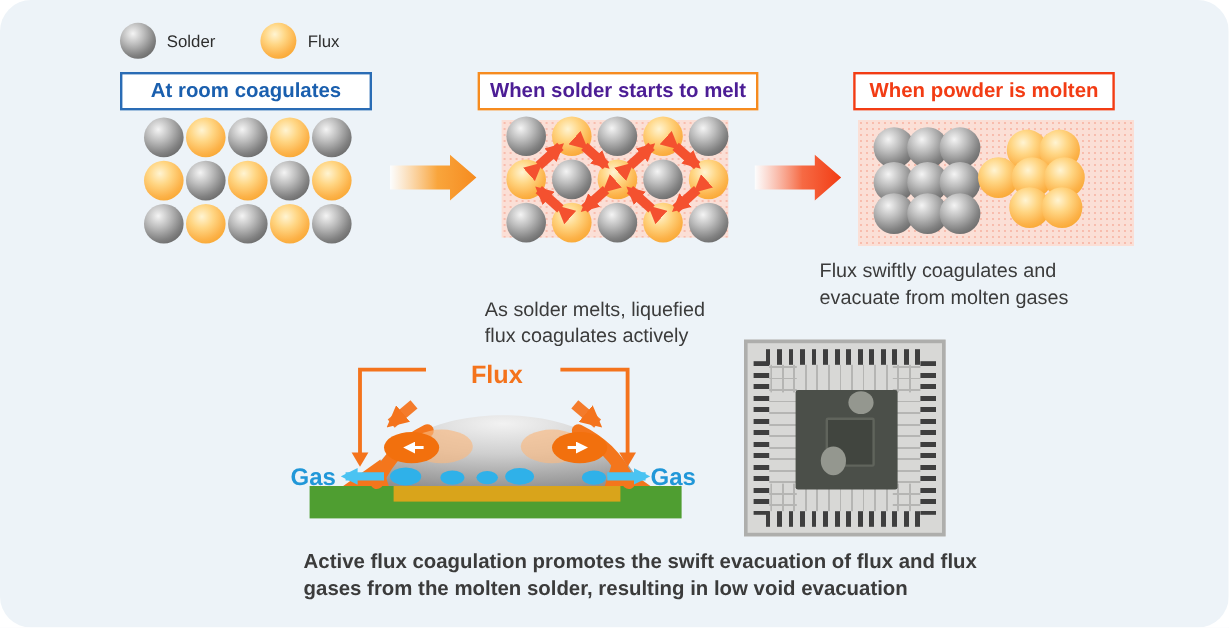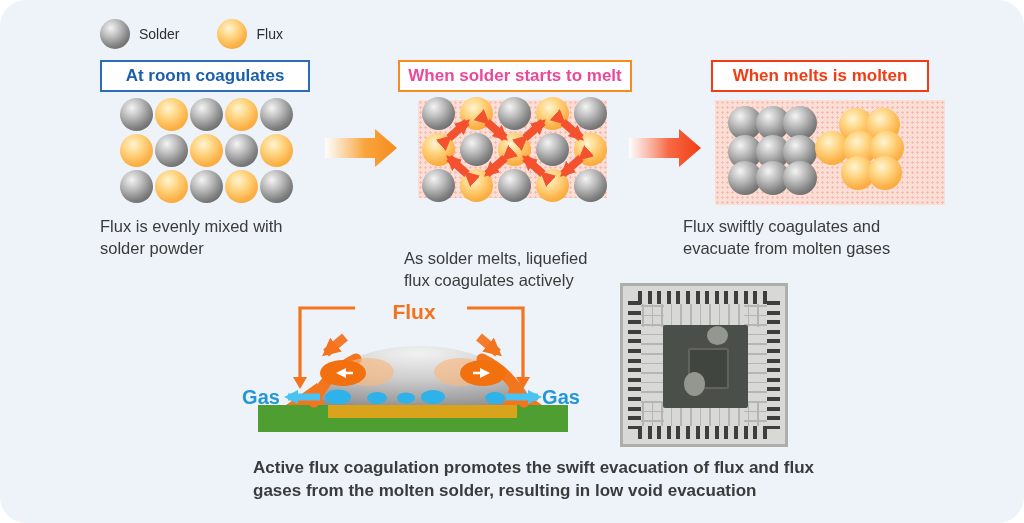--- a/index.html
+++ b/index.html
@@ -14,21 +14,21 @@
   
   .sphere{display:block;border-radius:50%;}
   .sphere.gray{background:radial-gradient(circle at 36% 30%, #f4f4f4 0%, #bdbdbd 32%, #828282 64%, #4f4f4f 100%);}
   .sphere.orange{background:radial-gradient(circle at 40% 32%, #fff4d2 0%, #ffd684 32%, #fcb34a 64%, #f59a17 100%);}
   .legend .sphere{width:30px;height:30px;}
 
   
   .stage-header{position:absolute;top:60px;height:32px;background:#ffffff;border:2px solid;box-sizing:border-box;
     display:flex;align-items:center;justify-content:center;font-size:17px;font-weight:bold;}
   .h-blue{border-color:#2a6cb5;color:#1a5fae;}
-  .h-orange{border-color:#f68b1f;color:#ec4899;}
+  .h-orange{border-color:#f68b1f;color:#4c1d95;}
   .h-red{border-color:#f23c14;color:#f23c14;}
 
   
   .grid{position:absolute;display:grid;}
   .grid .sphere{width:33px;height:33px;margin:auto;}
   .grid5{grid-template-columns:repeat(5,35px);grid-auto-rows:36px;}
   .grid5b{grid-template-columns:repeat(5,38px);grid-auto-rows:36px;}
 
   .pink{position:absolute;background-color:#fbdfd6;
     background-image:radial-gradient(rgba(246,160,140,.55) 1.1px, transparent 1.1px);
@@ -88,24 +88,20 @@
         <span class="sphere gray"></span>
         <span class="sphere orange"></span>
         <span class="sphere gray"></span>
         <span class="sphere orange"></span>
         <span class="sphere gray"></span>
         <span class="sphere orange"></span>
         <span class="sphere gray"></span>
         <span class="sphere orange"></span>
         <span class="sphere gray"></span>
       </div>
-    <div class="stage-caption" style="left:100px;">
-      <span>Flux is evenly mixed with</span>
-      <span>solder powder</span>
-    </div>
 
     <svg class="abs" style="left:320px;top:124px;" width="84" height="50">
       <defs>
         <linearGradient id="gradOrange" x1="0" y1="0" x2="1" y2="0">
           <stop offset="0" stop-color="#ffffff" stop-opacity="0.85"></stop>
           <stop offset="0.55" stop-color="#f9a53c"></stop>
           <stop offset="1" stop-color="#f68b1f"></stop>
         </linearGradient>
       </defs>
       <polygon points="5,14 55,14 55,5 77,24 55,43 55,34 5,34" fill="url(#gradOrange)"></polygon>
@@ -156,21 +152,21 @@
       <defs>
         <linearGradient id="gradRed" x1="0" y1="0" x2="1" y2="0">
           <stop offset="0" stop-color="#ffffff" stop-opacity="0.85"></stop>
           <stop offset="0.55" stop-color="#f66a44"></stop>
           <stop offset="1" stop-color="#f23c14"></stop>
         </linearGradient>
       </defs>
       <polygon points="5,14 55,14 55,5 77,24 55,43 55,34 5,34" fill="url(#gradRed)"></polygon>
     </svg>
 
-    <div class="stage-header h-red" style="left:711px;width:218px;">When melts is molten</div>
+    <div class="stage-header h-red" style="left:711px;width:218px;">When powder is molten</div>
     <div class="pink cluster" style="left:715px;top:100px;width:230px;height:105px;">
       <span></span>
       <span></span>
     <span class="sphere gray" style="position: absolute; left: 13px; top: 6px;"></span><span class="sphere gray" style="position: absolute; left: 41px; top: 6px;"></span><span class="sphere gray" style="position: absolute; left: 68px; top: 6px;"></span><span class="sphere gray" style="position: absolute; left: 13px; top: 35px;"></span><span class="sphere gray" style="position: absolute; left: 41px; top: 35px;"></span><span class="sphere gray" style="position: absolute; left: 68px; top: 35px;"></span><span class="sphere gray" style="position: absolute; left: 13px; top: 61px;"></span><span class="sphere gray" style="position: absolute; left: 41px; top: 61px;"></span><span class="sphere gray" style="position: absolute; left: 68px; top: 61px;"></span><span class="sphere orange" style="position: absolute; left: 124px; top: 8px;"></span><span class="sphere orange" style="position: absolute; left: 151px; top: 8px;"></span><span class="sphere orange" style="position: absolute; left: 100px; top: 31px;"></span><span class="sphere orange" style="position: absolute; left: 128px; top: 31px;"></span><span class="sphere orange" style="position: absolute; left: 155px; top: 31px;"></span><span class="sphere orange" style="position: absolute; left: 126px; top: 56px;"></span><span class="sphere orange" style="position: absolute; left: 153px; top: 56px;"></span></div>
     <div class="stage-caption" style="left:683px;">
       <span>Flux swiftly coagulates and</span>
       <span>evacuate from molten gases</span>
     </div>
 
     <svg class="abs" style="left:240px;top:288px;" width="372" height="164">

